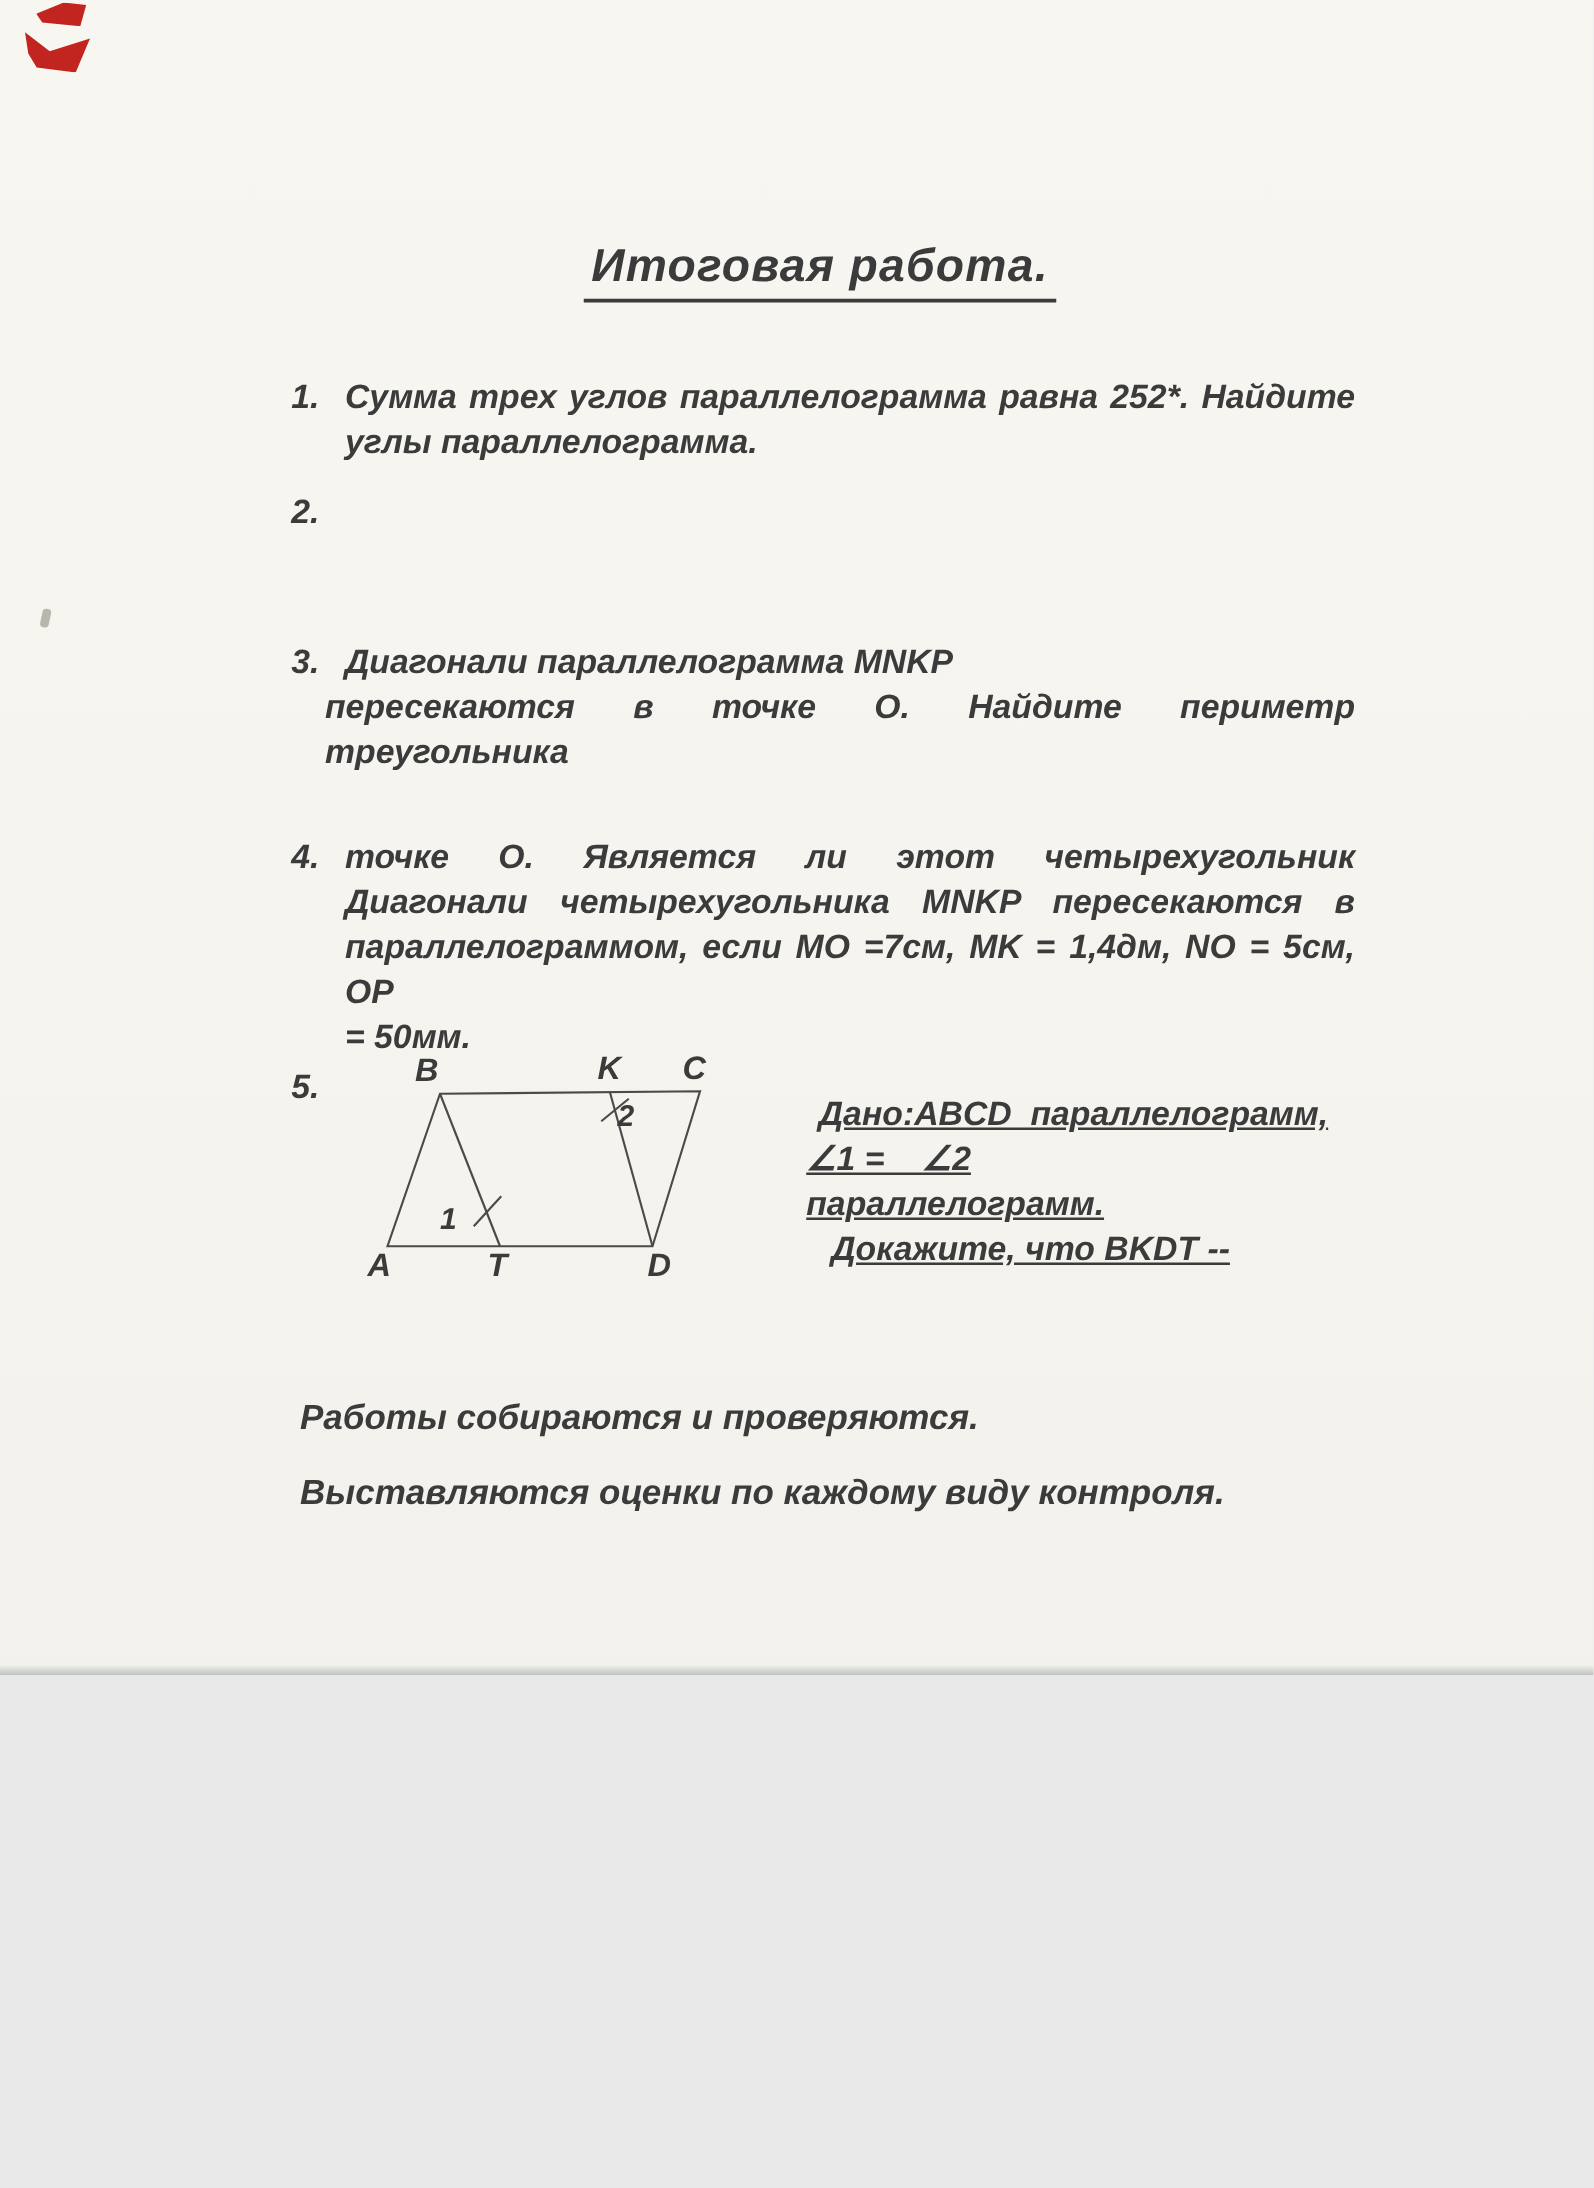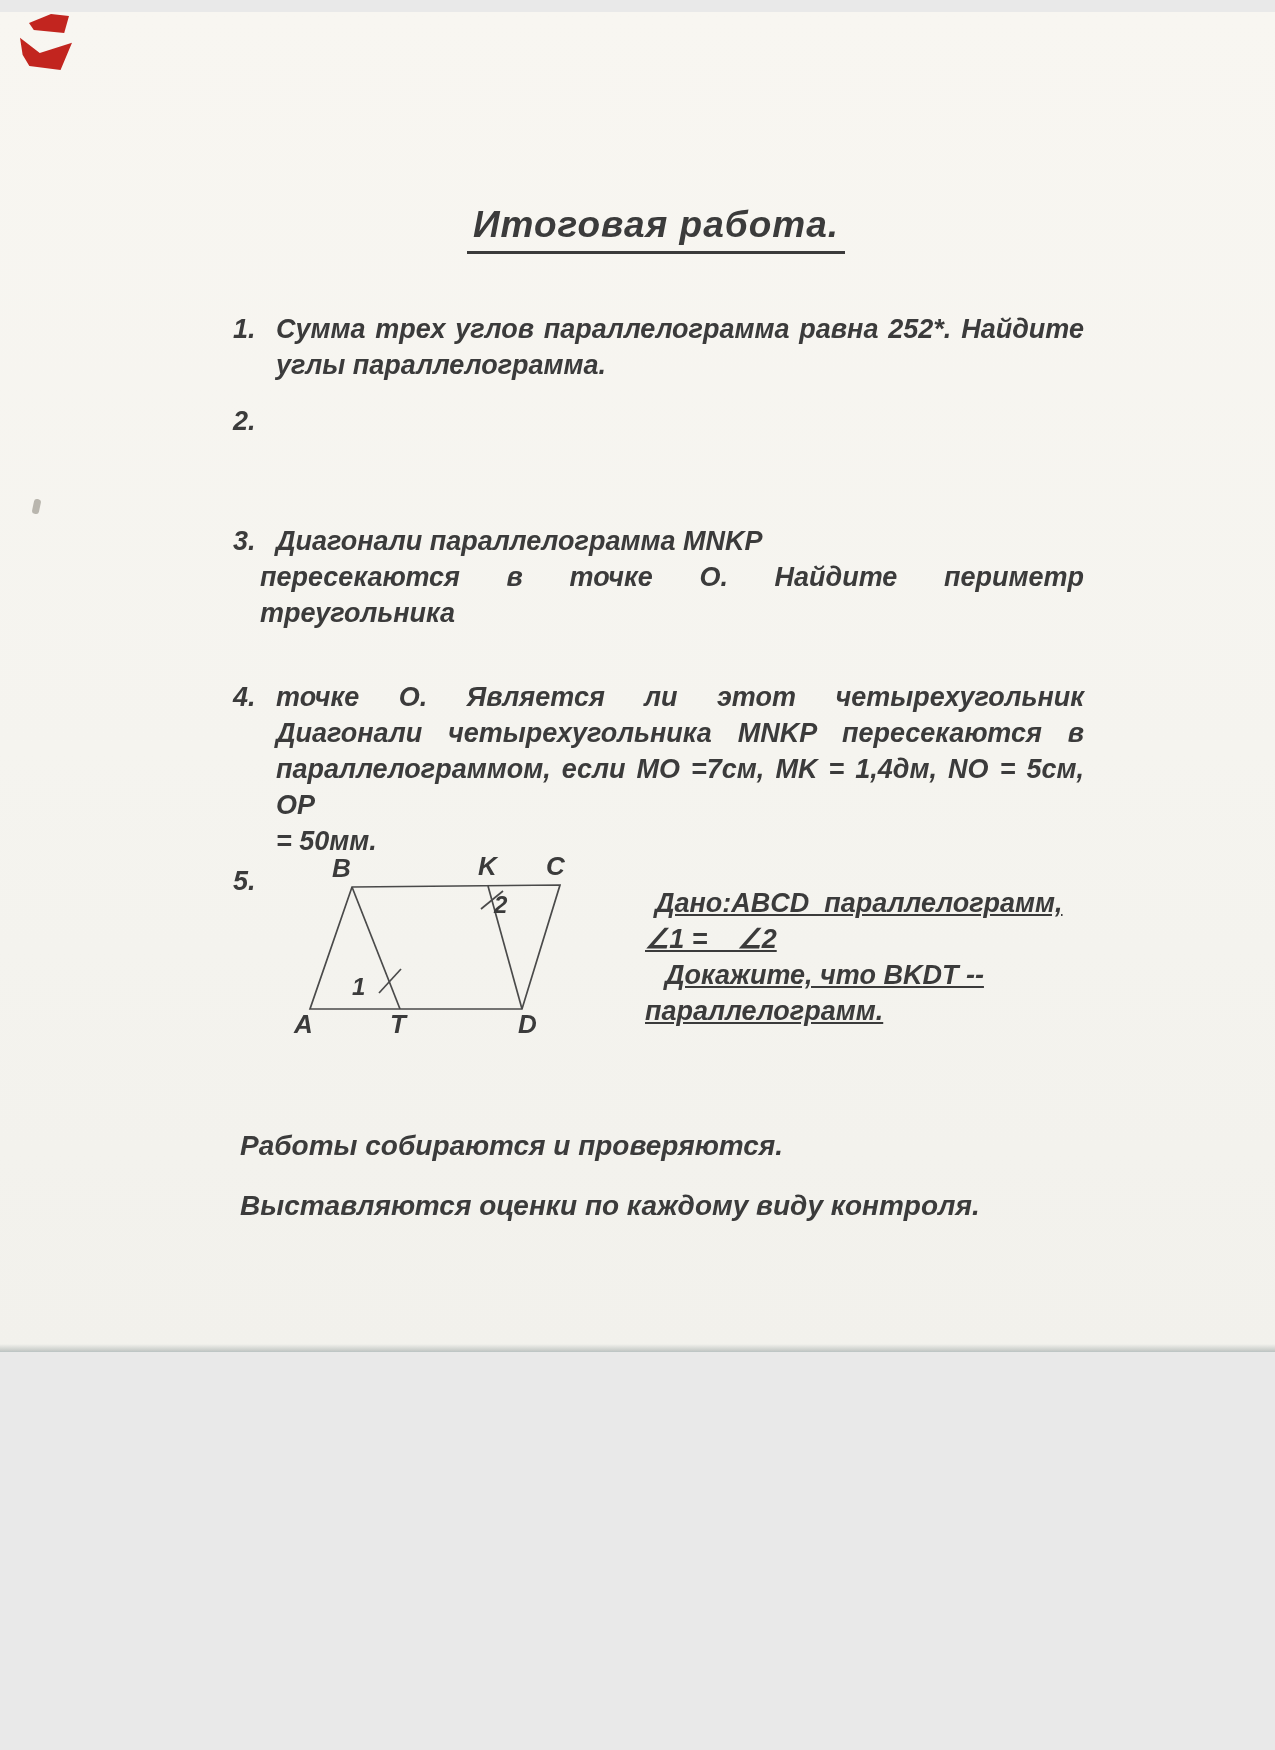--- a/index.html
+++ b/index.html
@@ -1,20 +1,20 @@
 <!DOCTYPE html>
 <html><head>
 <meta charset="utf-8">
 <style>
   * { margin:0; padding:0; box-sizing:border-box; }
   html,body { background:#e9e9e9; }
   .page {
     position:relative;
     width:1275px; height:1340px;
-    margin:12px auto;
+    margin:0 auto;
     background:linear-gradient(180deg,#f8f6f1 0%, #f5f4ef 55%, #f2f1ec 100%);
     overflow:hidden;
     font-family:"Liberation Sans", sans-serif;
     font-style:italic;
     font-weight:700;
     color:#3b3b3b;
   }
   
   .red-mark { position:absolute; background:#c2251f; }
   .red-mark-1 { left:29px; top:2px; width:40px; height:20px;
@@ -119,20 +119,20 @@
     <text class="fig-label" x="102" y="178">T</text>
     <text class="fig-label" x="230" y="178">D</text>
 
     <text class="fig-label fig-angle" x="64" y="140">1</text>
     <text class="fig-label fig-angle" x="206" y="58">2</text>
   </svg>
 
   <div class="given">
     <div class="given-line" style="margin-left:10px">Дано:ABCD  параллелограмм,</div>
     <div class="given-line">∠1 =    ∠2</div>
+    <div class="given-line">параллелограмм.</div>
     <div class="given-line" style="margin-left:20px">Докажите, что BKDT --</div>
-    <div class="given-line">параллелограмм.</div>
   </div>
 
   <div class="footer-line" style="top:1118px">Работы собираются и проверяются.</div>
   <div class="footer-line" style="top:1178px">Выставляются оценки по каждому виду контроля.</div>
 
 </div>
 
 </body></html>

